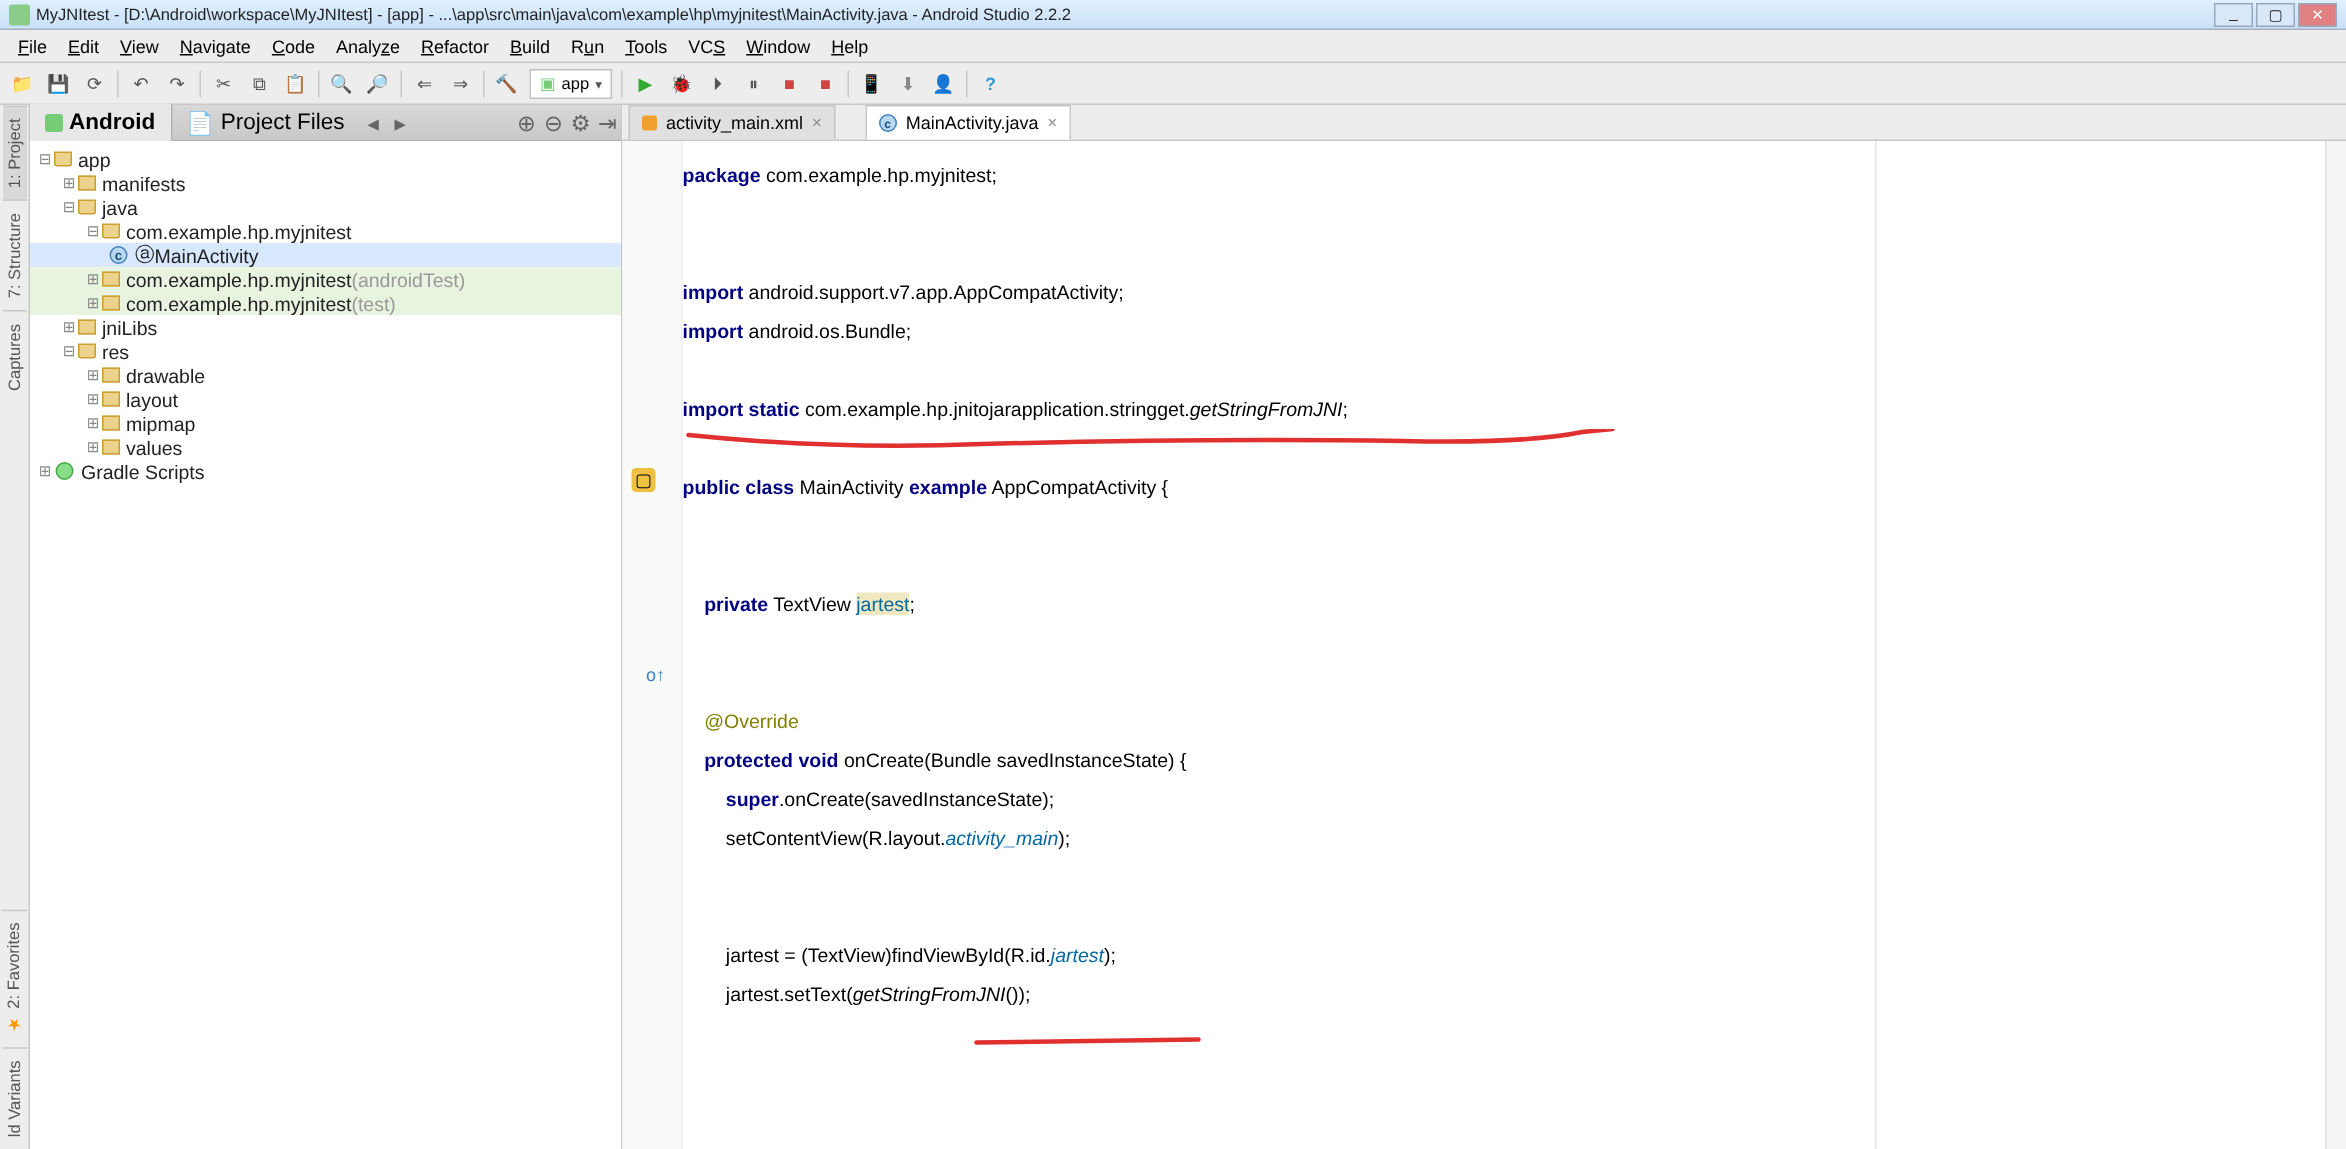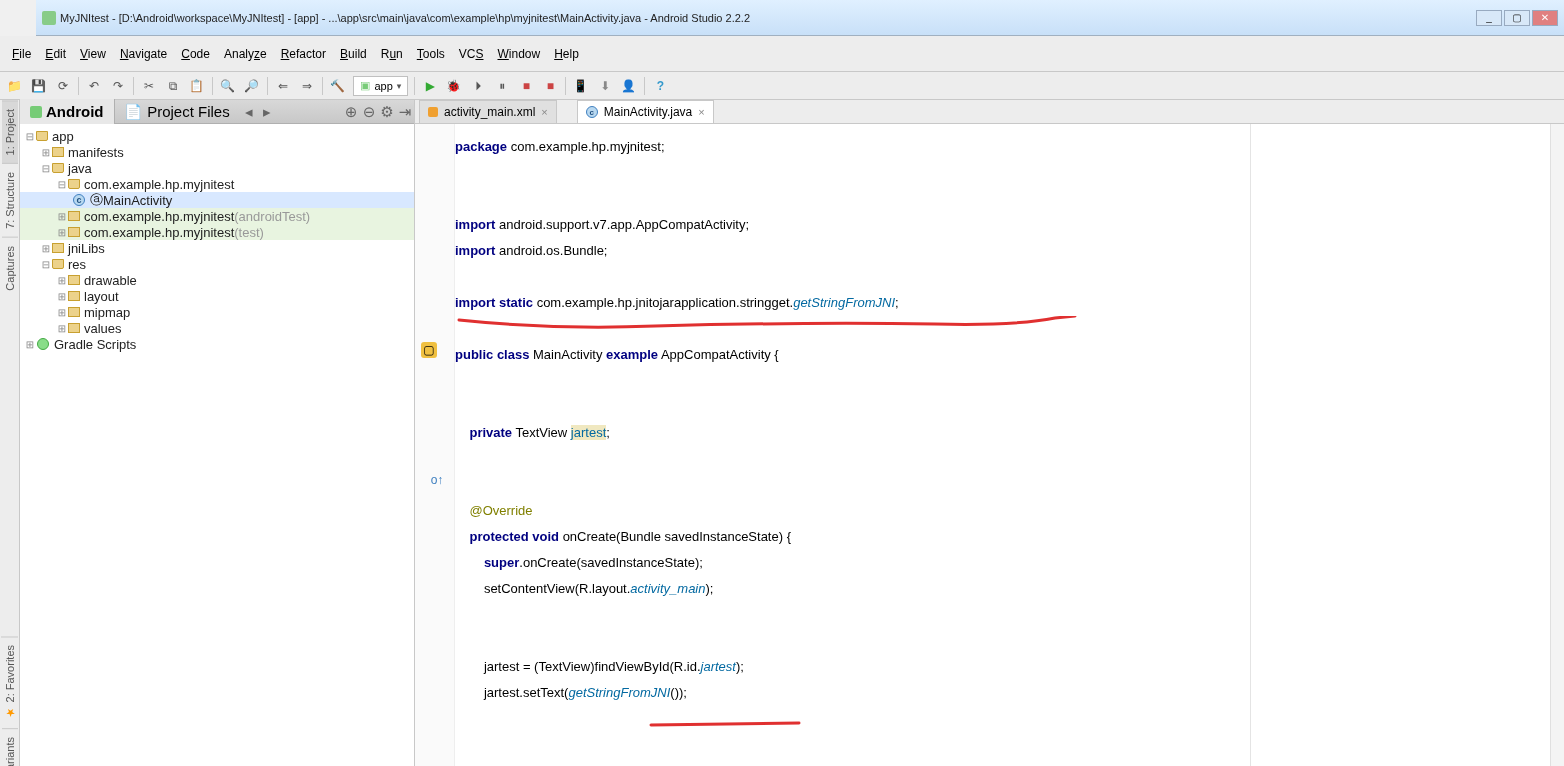--- a/index.html
+++ b/index.html
@@ -1,25 +1,25 @@
 <!DOCTYPE html>
 <html><head>
 <meta charset="utf-8">
 <style>
 * { margin: 0; padding: 0; box-sizing: border-box; font-family: "Segoe UI", Tahoma, sans-serif; }
 body { width: 1564px; height: 766px; background: #f0f0f0; overflow: hidden; font-size: 12px; }
 
-.title-bar { height: 36px; background: linear-gradient(#e0f0ff, #c8e0f8); display: flex; align-items: center; padding: 0 6px; color: #222; border-bottom: 1px solid #a0b0c0; margin-left: 36px; }
+.title-bar { height: 20px; background: linear-gradient(#e0f0ff, #c8e0f8); display: flex; align-items: center; padding: 0 6px; color: #222; border-bottom: 1px solid #a0b0c0; }
 .title-bar .icon { width: 14px; height: 14px; background: #8c8; border-radius: 2px; margin-right: 4px; }
 .title-bar .text { flex: 1; font-size: 11px; }
 .win-btns { display: flex; gap: 2px; }
 .win-btn { width: 26px; height: 16px; background: #d8e8f8; border: 1px solid #98aac0; display: flex; align-items: center; justify-content: center; font-size: 10px; cursor: default; }
 .win-btn.close { background: #e08080; color: #fff; }
 
-.menu-bar { height: 36px; background: #ededed; border-bottom: 1px solid #c8c8c8; display: flex; align-items: center; padding: 0 6px; gap: 2px; }
+.menu-bar { height: 22px; background: #ededed; border-bottom: 1px solid #c8c8c8; display: flex; align-items: center; padding: 0 6px; gap: 2px; }
 .menu-item { padding: 2px 6px; font-size: 12px; cursor: default; }
 .menu-item u { text-decoration: underline; }
 
 .toolbar { height: 28px; background: #ededed; border-bottom: 1px solid #c8c8c8; display: flex; align-items: center; padding: 0 6px; gap: 6px; }
 .tb-btn { width: 18px; height: 18px; display: flex; align-items: center; justify-content: center; color: #555; cursor: default; }
 .tb-sep { width: 1px; height: 18px; background: #c8c8c8; }
 .run-config { display: flex; align-items: center; border: 1px solid #c0c0c0; height: 20px; padding: 0 6px; background: #fff; font-size: 11px; gap: 4px; }
 .run-config .tri { font-size: 9px; color: #555; }
 .tb-run { color: #3a3; }
 .tb-stop { color: #c44; }
@@ -57,21 +57,21 @@
 .tab.active { background: #fff; }
 .tab .xml-ico { width: 10px; height: 10px; background: #f0a030; border-radius: 2px; }
 .tab .java-ico { width: 12px; height: 12px; border-radius: 50%; background: #b8d8f0; border: 1px solid #4080c0; color: #205080; font-size: 8px; font-weight: bold; display: flex; align-items: center; justify-content: center; }
 .tab .x { color: #888; font-size: 11px; }
 
 .code-wrap { position: relative; flex: 1; display: flex; overflow: hidden; }
 .gutter { width: 40px; background: #fafafa; border-right: 1px solid #eee; }
 .code { flex: 1; padding: 10px 0 10px 0; font-family: "Consolas","Courier New",monospace; font-size: 13px; line-height: 26px; color: #000; position: relative; }
 .line { white-space: pre; }
 .kw { color: #000080; font-weight: bold; }
-.st { color: #0369a1; font-style: italic; }
+.st { color: #000000; font-style: italic; }
 .ann { color: #808000; }
 .field { color: #0369a1; }
 .hl { background: #f0e8c0; }
 
 .gutter-mark { position: absolute; left: -26px; width: 16px; height: 16px; font-size: 12px; display: flex; align-items: center; justify-content: center; }
 .gm-class { top: 218px; background: #f0c040; border-radius: 3px; left: -34px; }
 .gm-override { top: 348px; color: #4080c0; left: -26px; }
 
 .right-rail { width: 14px; background: #f4f4f4; border-left: 1px solid #e0e0e0; }
 .right-divider { width: 300px; border-left: 1px solid #e4e4e4; background: #fff; }

